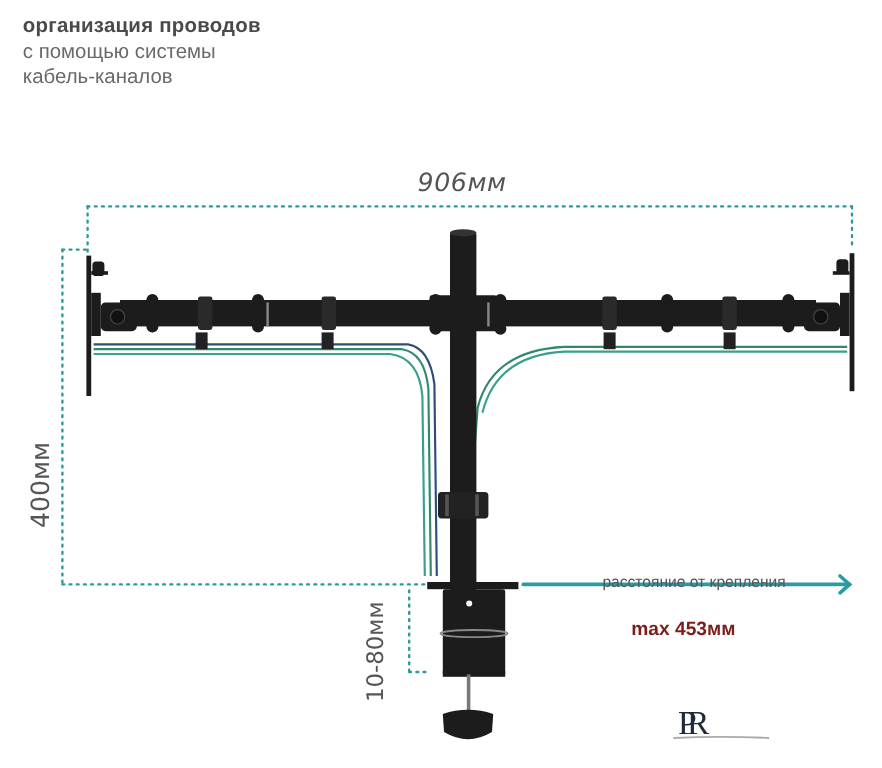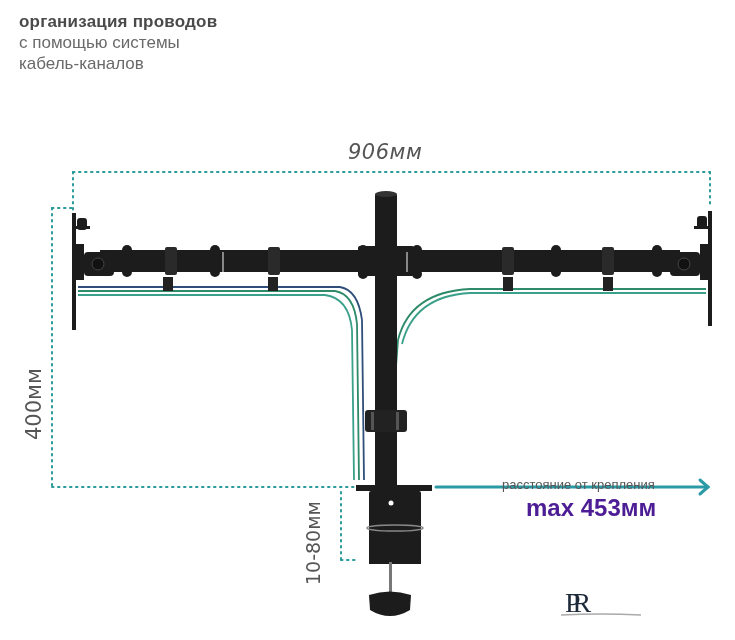--- a/index.html
+++ b/index.html
@@ -5,21 +5,21 @@
   html, body { margin: 0; padding: 0; background: #ffffff; }
   body { width: 735px; height: 640px; position: relative; overflow: hidden; font-family: "Liberation Sans", "DejaVu Sans", sans-serif; }
   .title-block { position: absolute; left: 19px; top: 11px; line-height: 21px; color: #5b5b5b; }
   .title-block .line1 { font-size: 17px; font-weight: bold; color: #4a4a4a; letter-spacing: 0.2px; }
   .title-block .line2, .title-block .line3 { font-size: 17px; color: #6a6a6a; }
   .dim-label { position: absolute; color: #555; font-family: "DejaVu Sans", sans-serif; }
   .dim-width { left: 348px; top: 140px; font-size: 21px; letter-spacing: 0.5px; font-style: italic; }
   .dim-height { left: 2px; top: 385px; font-size: 21px; transform-origin: left top; transform: rotate(-90deg) translate(-50%, 0); white-space: nowrap; }
   .dim-clamp { left: 302px; top: 585px; font-size: 19px; transform-origin: left top; transform: rotate(-90deg); white-space: nowrap; }
   .reach-caption { position: absolute; left: 502px; top: 461px; font-size: 13px; color: #555; white-space: nowrap; margin-top: 16px; }
-  .reach-value { position: absolute; left: 526px; top: 494px; font-size: 24px; font-weight: bold; color: #4c1d95; white-space: nowrap; }
+  .reach-value { position: absolute; left: 526px; top: 516px; font-size: 16px; font-weight: bold; color: #7f1d1d; white-space: nowrap; }
   svg.diagram { position: absolute; left: 0; top: 0; }
   .logo { position: absolute; left: 561px; top: 582px; }
 </style>
 </head>
 <body>
 
 <div class="title-block">
   <div class="line1">организация проводов</div>
   <div class="line2">с помощью системы</div>
   <div class="line3">кабель-каналов</div>

